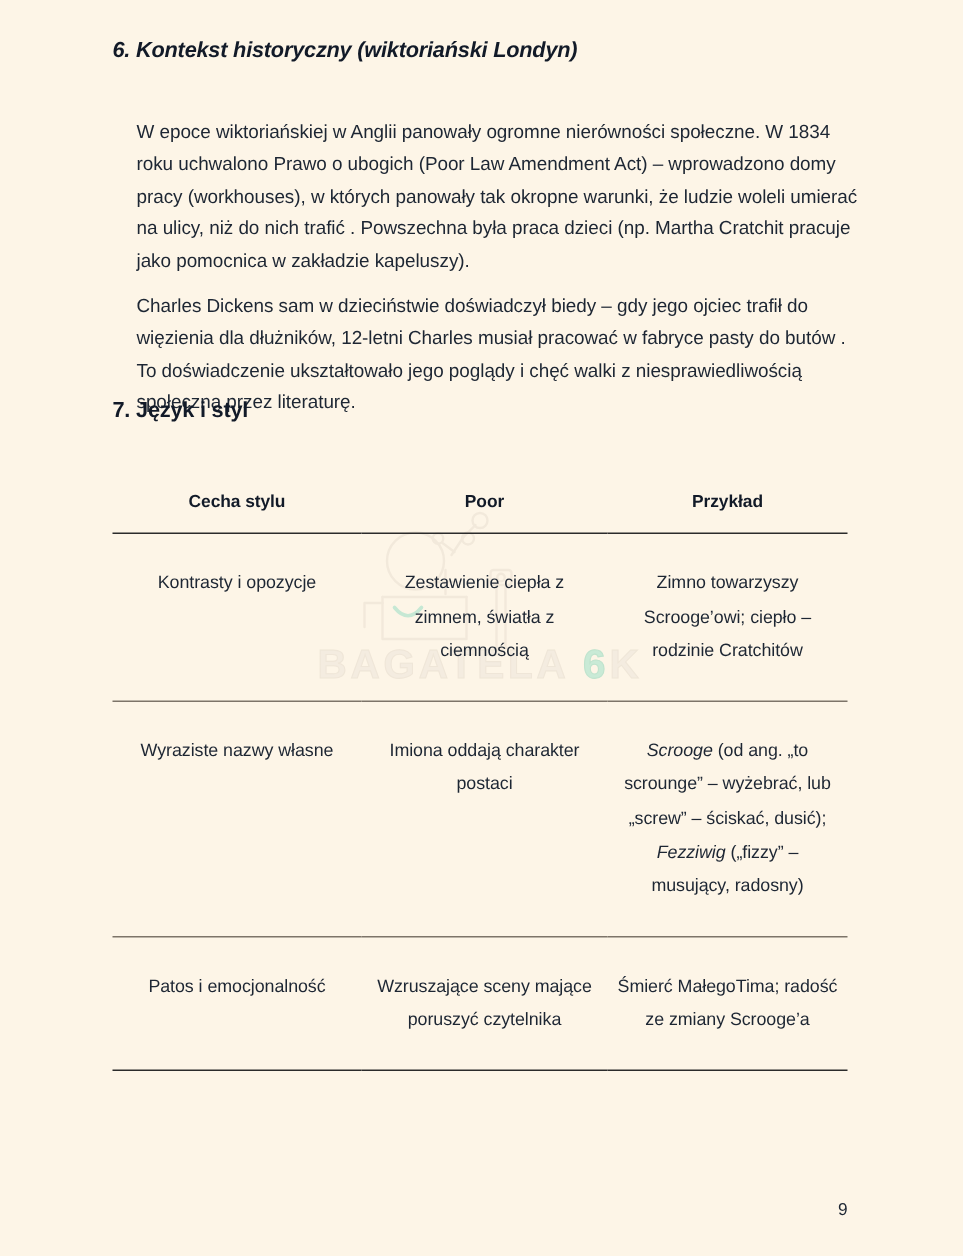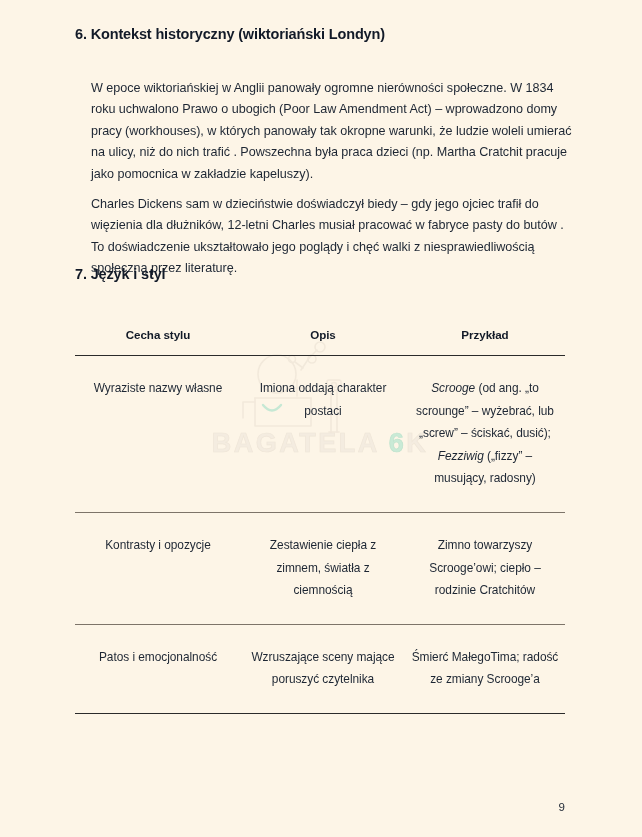--- a/index.html
+++ b/index.html
@@ -29,21 +29,21 @@
   .section-heading {
     position: absolute;
     left: 75px;
     font-size: 14.5px;
     font-weight: bold;
     letter-spacing: -0.15px;
     color: #121a28;
     margin: 0;
     white-space: nowrap;
   }
-  #heading-6 { top: 26px; }
+  #heading-6 { top: 26px; font-style: italic; }
   #heading-7 { top: 266px; }
 
   
   .para {
     position: absolute;
     left: 75px;
     width: 488px;
     font-size: 12.6px;
     line-height: 21.4px;
     color: #1d2633;
@@ -198,36 +198,36 @@
   <div class="table-wrap">
     <table class="style-table">
       <colgroup>
         <col class="col-1">
           <col class="col-2">
           <col class="col-3">
       </colgroup>
       <thead>
         <tr>
           <th>Cecha stylu</th>
-          <th>Opis</th>
+          <th>Poor</th>
           <th>Przykład</th>
         </tr>
       </thead>
       <tbody>
+        <tr>
+          <td class="cell-feature">Kontrasty i opozycje</td>
+          <td>Zestawienie ciepła z zimnem, światła z ciemnością</td>
+          <td><span>Zimno towarzyszy Scrooge’owi; ciepło – rodzinie Cratchitów</span></td>
+        </tr>
         <tr>
           <td class="cell-feature">Wyraziste nazwy własne</td>
           <td>Imiona oddają charakter postaci</td>
           <td><span class="it">Scrooge</span><span> (od ang. „to scrounge” – wyżebrać, lub „screw” – ściskać, dusić); </span><span class="it">Fezziwig</span><span> („fizzy” – musujący, radosny)</span></td>
         </tr>
         <tr>
-          <td class="cell-feature">Kontrasty i opozycje</td>
-          <td>Zestawienie ciepła z zimnem, światła z ciemnością</td>
-          <td><span>Zimno towarzyszy Scrooge’owi; ciepło – rodzinie Cratchitów</span></td>
-        </tr>
-        <tr>
           <td class="cell-feature">Patos i emocjonalność</td>
           <td>Wzruszające sceny mające poruszyć czytelnika</td>
           <td><span>Śmierć MałegoTima; radość ze zmiany Scrooge’a</span></td>
         </tr>
       </tbody>
     </table>
   </div>
 
   <div class="page-number">9</div>
 

